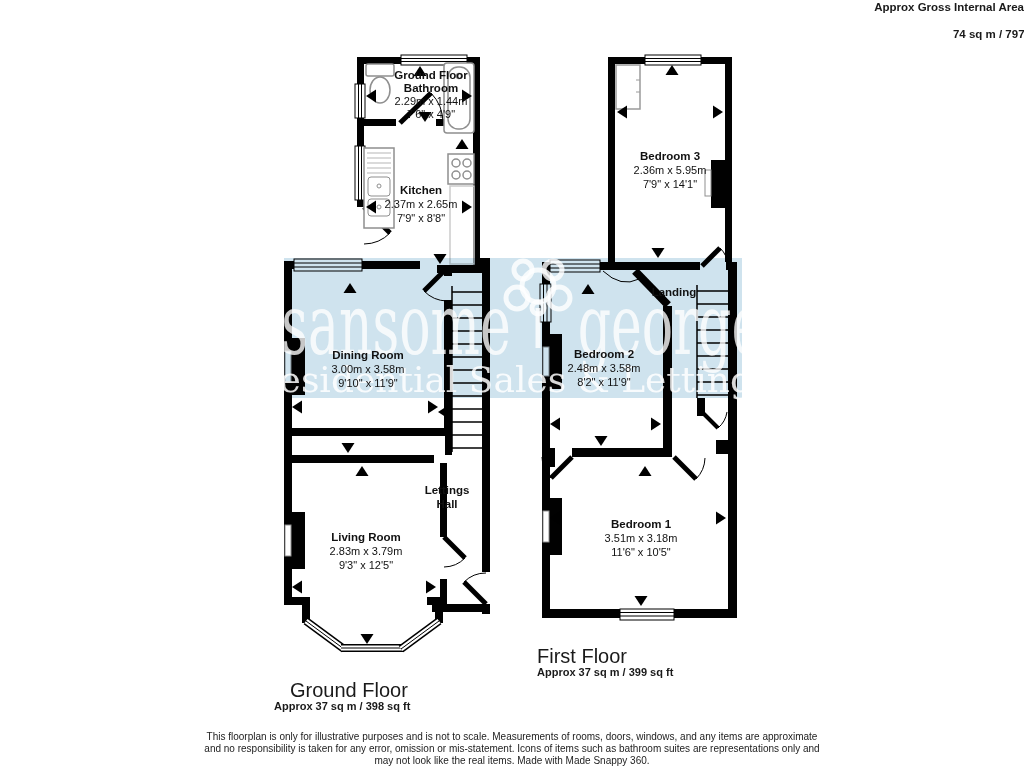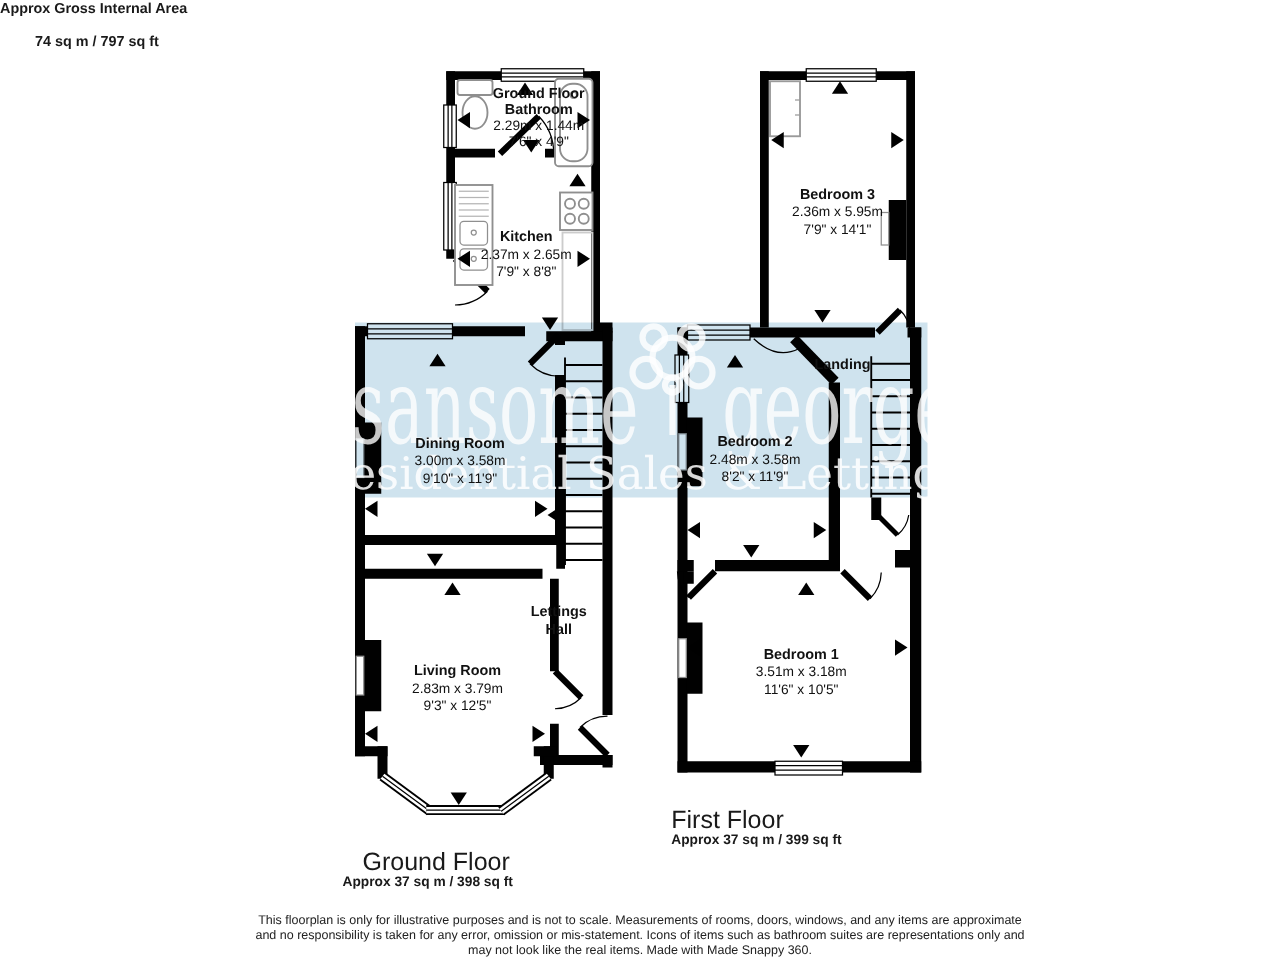--- a/index.html
+++ b/index.html
@@ -11,21 +11,21 @@
   .wm-word{position:absolute;font-family:"DejaVu Serif",serif;color:rgba(255,255,255,.78);
            font-size:84px;line-height:84px;white-space:nowrap;
            transform:translateX(-50%) scaleX(.62);}
   .wm-tag{position:absolute;font-family:"DejaVu Serif",serif;color:rgba(255,255,255,.85);
           font-size:36px;line-height:36px;white-space:nowrap;transform:translateX(-50%);}
   .wm-logo{position:absolute;left:500px;top:256px;}
   .room-label{position:absolute;text-align:center;transform:translateX(-50%);
               font-size:11px;line-height:14px;white-space:nowrap;color:#111;}
   .room-label .rname{font-weight:bold;font-size:11.5px;display:block;}
   .room-label .rdim{font-weight:normal;display:block;}
-  .hdr{position:absolute;left:0;width:1024px;text-align:left;font-weight:bold;
+  .hdr{position:absolute;left:0;width:1024px;text-align:right;font-weight:bold;
        font-size:11.5px;line-height:13px;}
   .floor-title{position:absolute;font-size:20px;font-weight:normal;color:#1a1a1a;}
   .floor-area{position:absolute;font-size:11px;font-weight:bold;color:#1a1a1a;}
   .disc{position:absolute;left:0;width:1024px;text-align:center;font-size:10px;
         line-height:12px;color:#222;}
 </style>
 </head>
 <body>
 
 <div class="stage">

